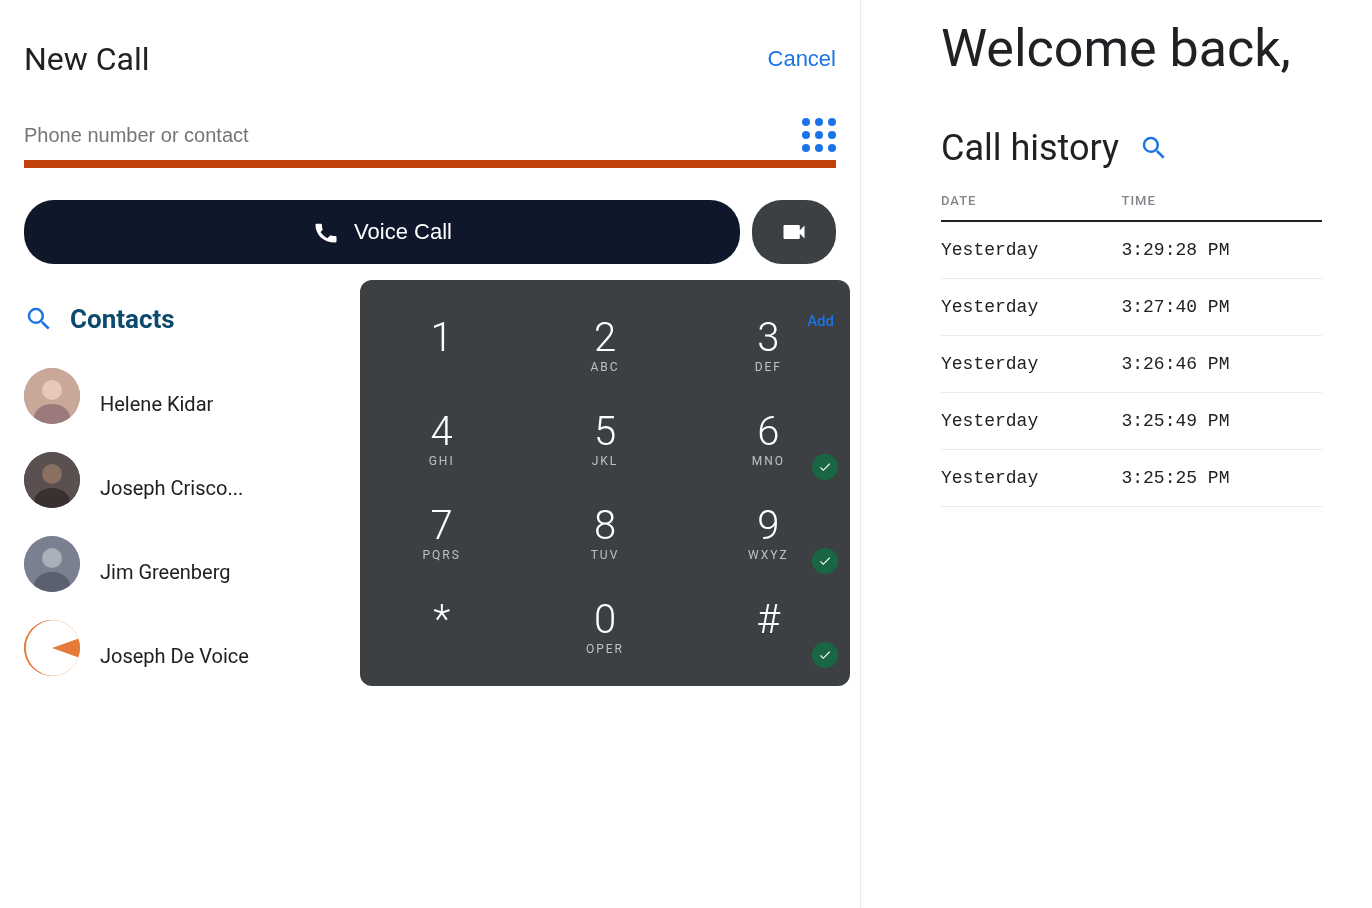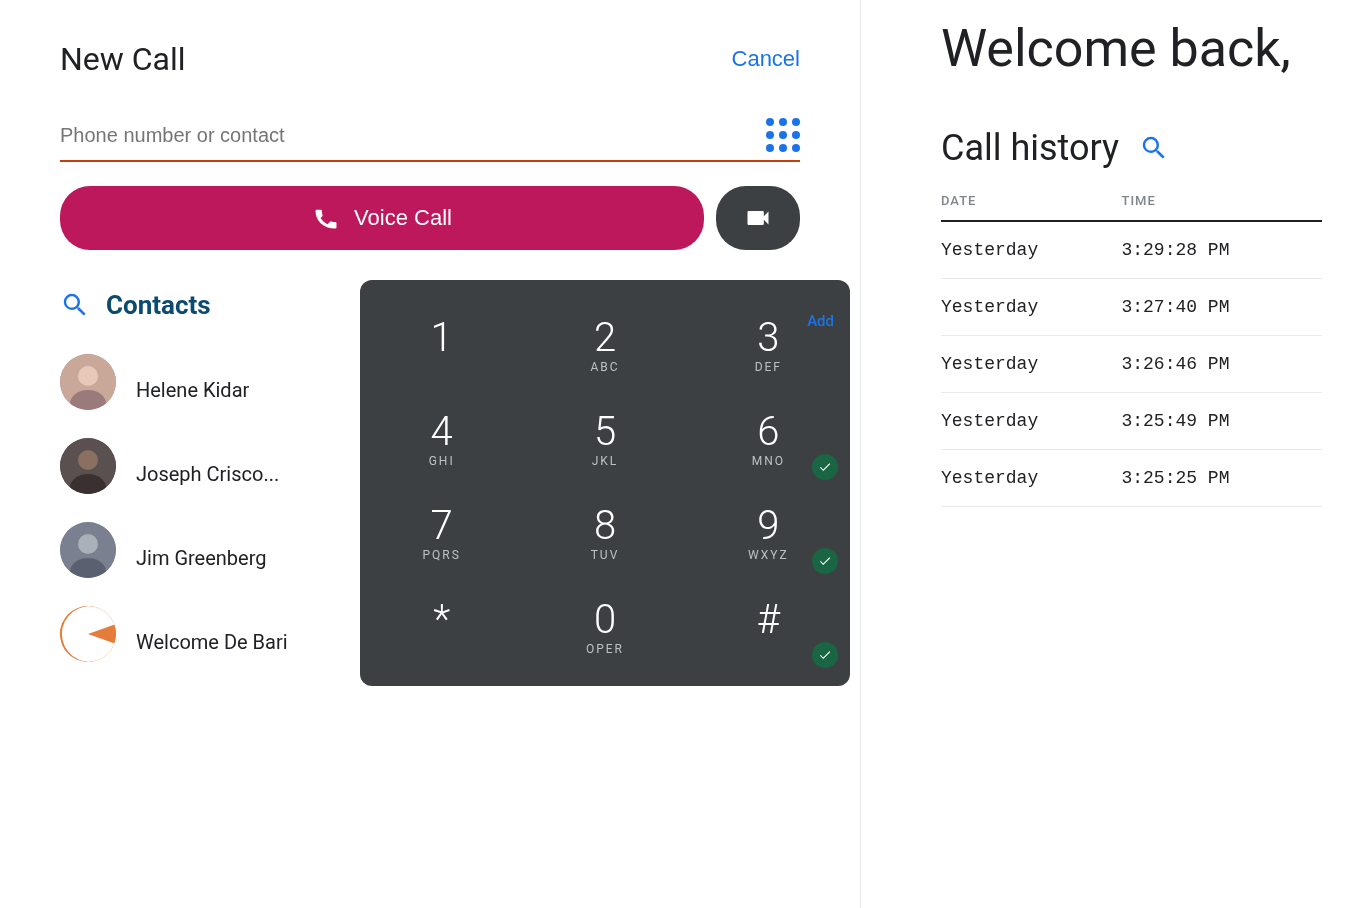--- a/index.html
+++ b/index.html
@@ -9,21 +9,21 @@
       width: 1372px;
       height: 908px;
       overflow: hidden;
       display: flex;
     }
 
     
     .left-panel {
       width: 860px;
       flex-shrink: 0;
-      padding: 40px 60px;
+      padding: 40px 24px;
       position: relative;
     }
 
     .header-row {
       display: flex;
       justify-content: space-between;
       align-items: center;
       margin-bottom: 40px;
     }
 
@@ -37,22 +37,22 @@
       font-size: 22px;
       color: #1a73e8;
       background: none;
       border: none;
       cursor: pointer;
     }
 
     .phone-input-row {
       display: flex;
       align-items: center;
-      border-bottom: 2px solid #c2410c;
-      margin-bottom: 24px;
+      border-bottom: 8px solid #c2410c;
+      margin-bottom: 32px;
       padding-bottom: 8px;
     }
 
     .phone-input {
       flex: 1;
       font-size: 20px;
       color: #9aa0a6;
       border: none;
       outline: none;
       background: transparent;
@@ -65,21 +65,21 @@
     }
 
     .call-buttons-row {
       display: flex;
       gap: 12px;
       margin-bottom: 40px;
     }
 
     .voice-call-btn {
       flex: 1;
-      background: #be185d;
+      background: #0f172a;
       color: #fff;
       border: none;
       border-radius: 30px;
       padding: 18px 0;
       font-size: 22px;
       cursor: pointer;
       display: flex;
       align-items: center;
       justify-content: center;
       gap: 14px;
@@ -343,21 +343,21 @@
       <span class="contact-name">Jim Greenberg</span>
     </li>
     <li class="contact-item">
       <div class="avatar" style="background:#e67c3a; border-radius:50%; width:56px; height:56px; display:flex; align-items:center; justify-content:center;">
 
         <svg width="56" height="56" viewBox="0 0 56 56">
           <circle cx="28" cy="28" r="28" fill="#e67c3a"></circle>
           <path d="M28 28 L56 18 A28 28 0 1 0 56 38 Z" fill="#fff"></path>
         </svg>
       </div>
-      <span class="contact-name">Welcome De Bari</span>
+      <span class="contact-name">Joseph De Voice</span>
     </li>
   </ul>
 
   <div class="dialpad-overlay">
     <div class="dialpad-grid">
 
       <div class="dialpad-key">
         <span class="digit">1</span>
         <span class="sub"></span>
       </div>

